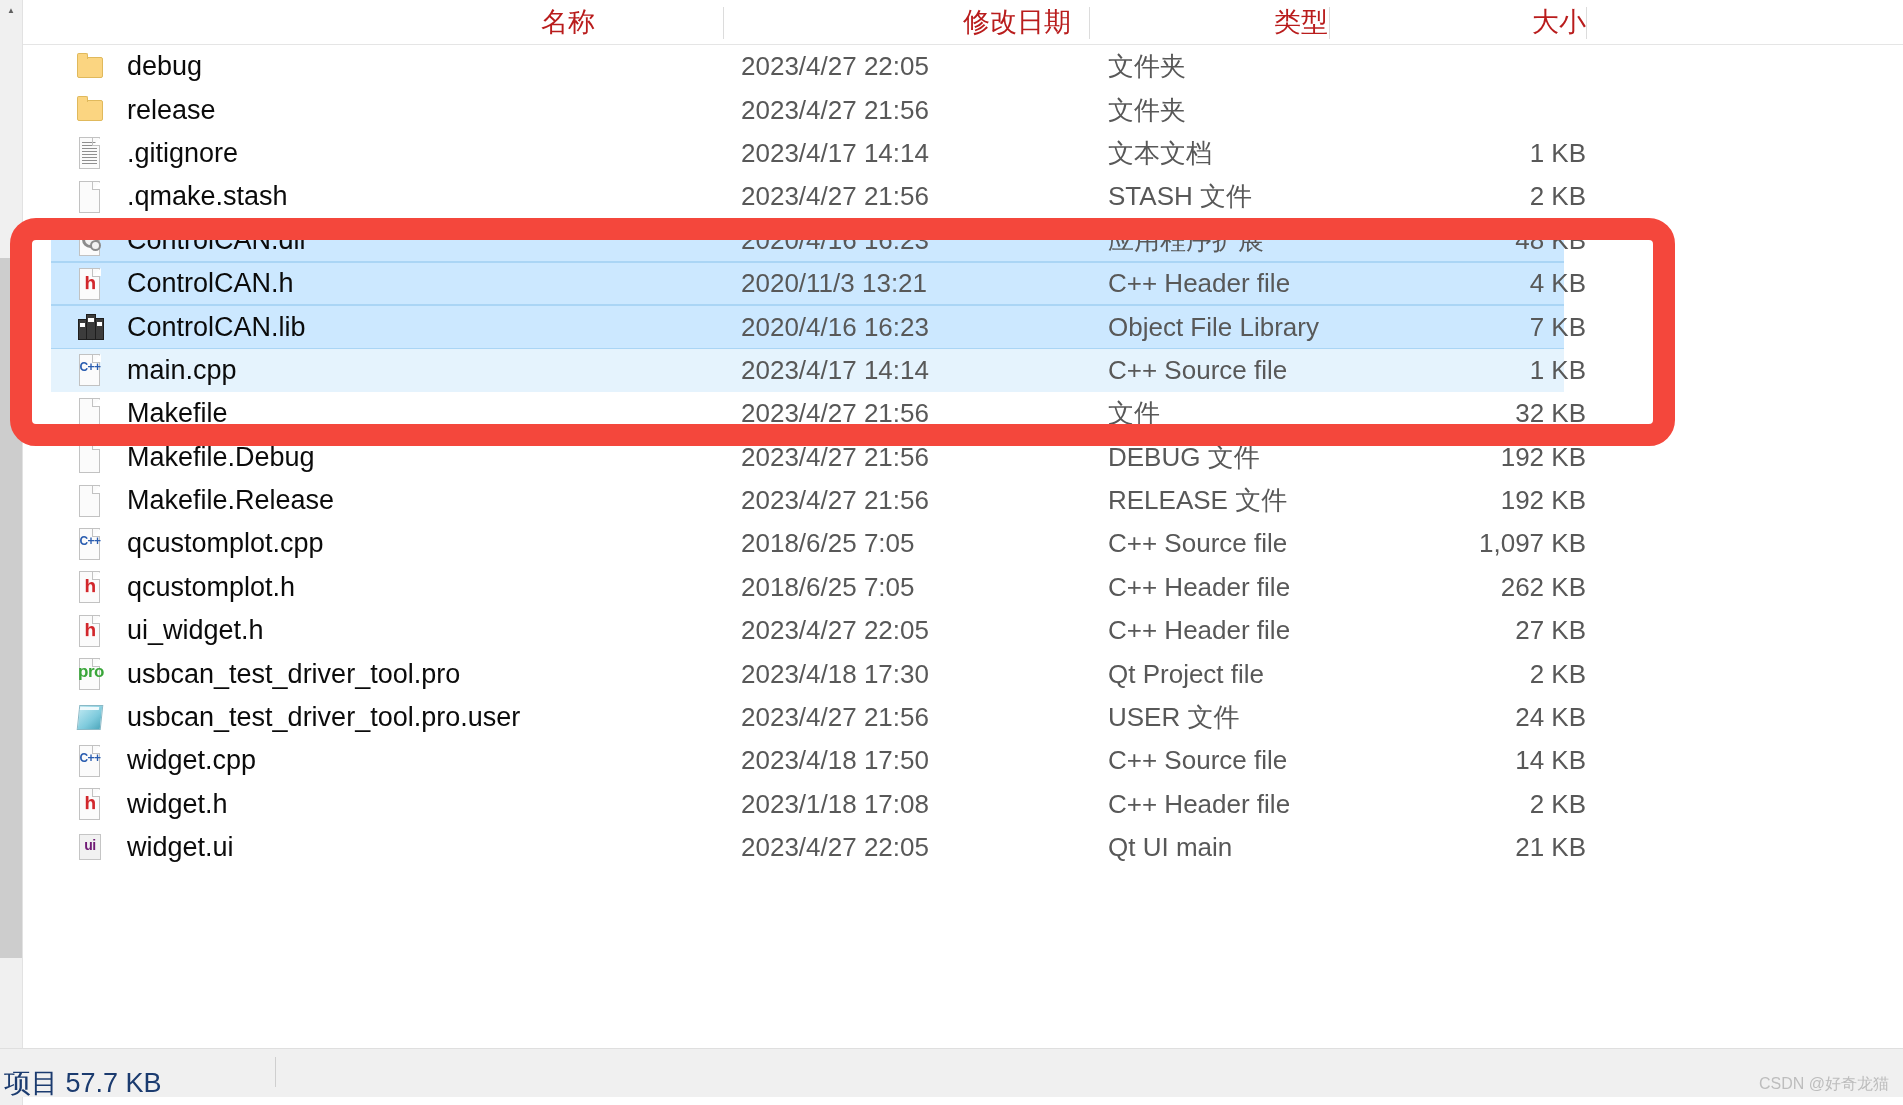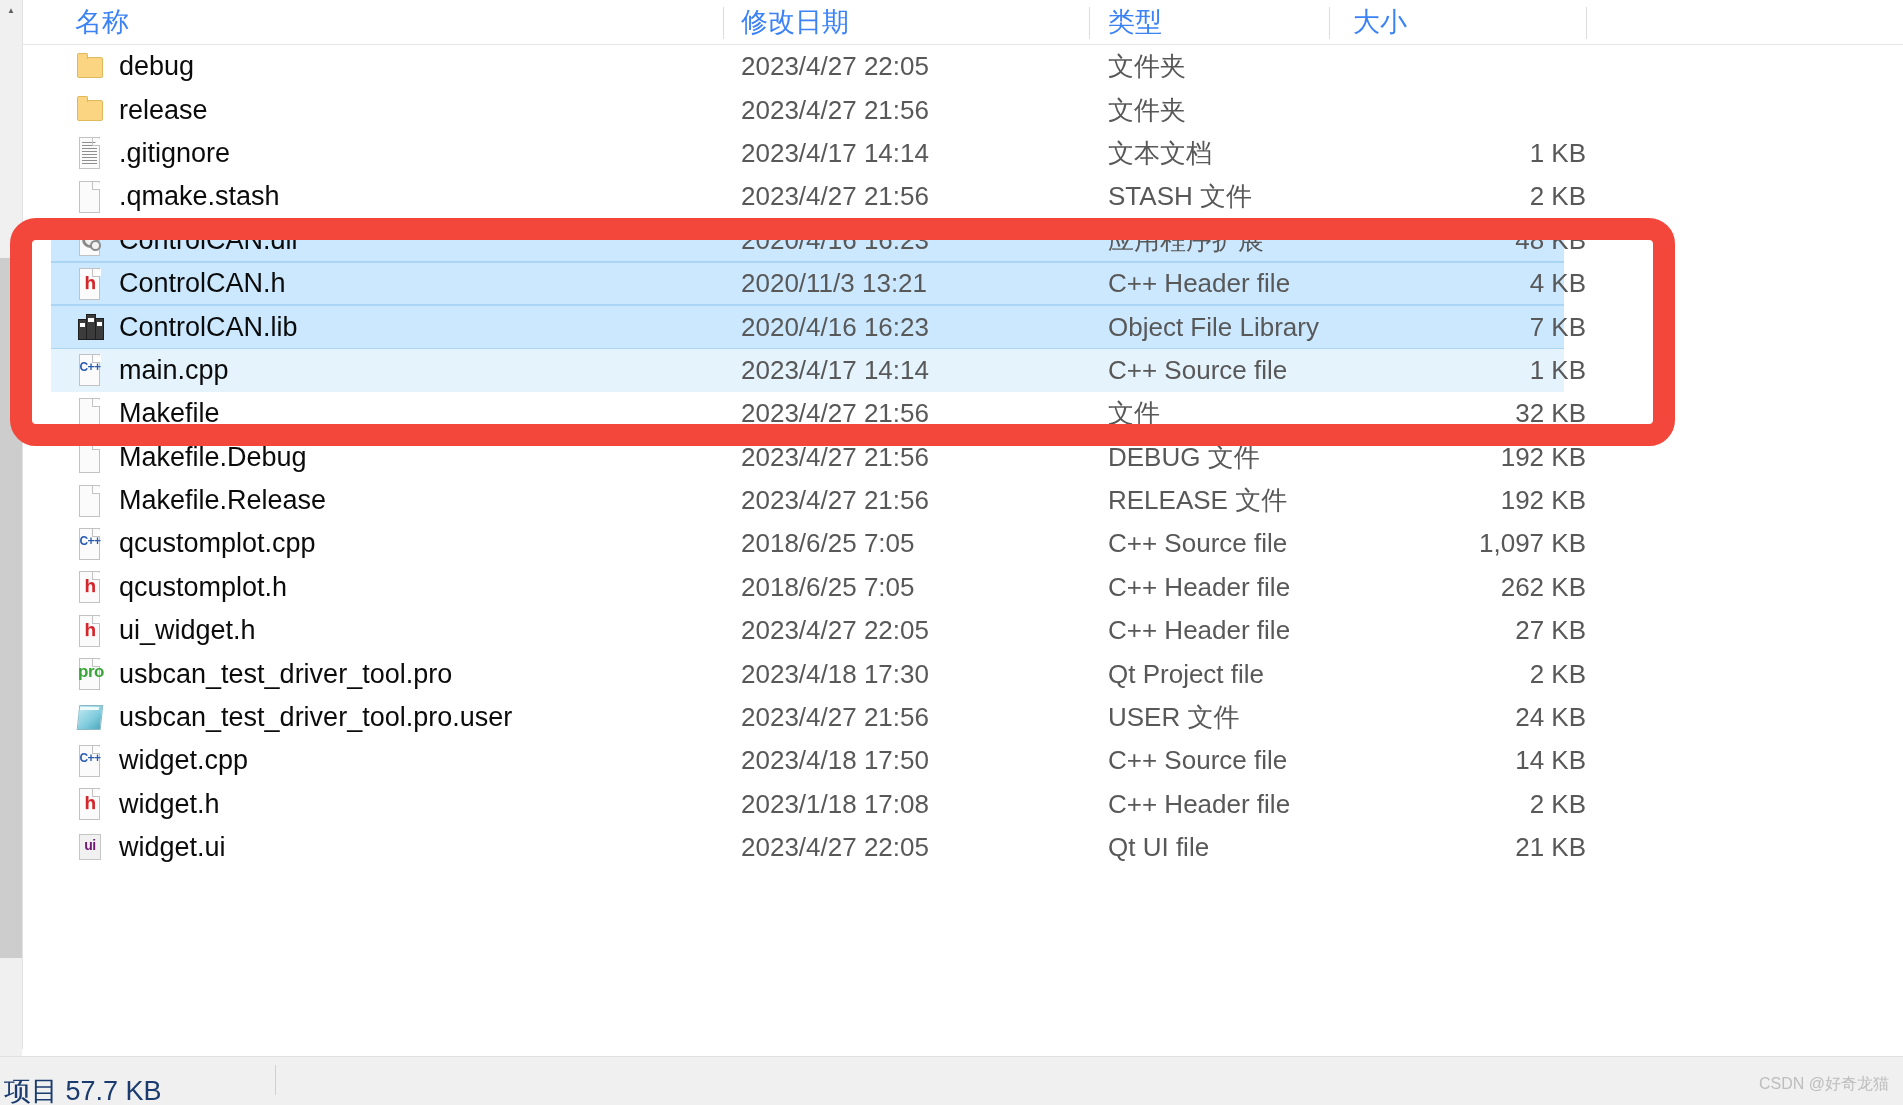--- a/index.html
+++ b/index.html
@@ -35,23 +35,24 @@
 
   
   #header-row{
     position:absolute;left:0;top:0;right:0;height:44px;
     background:#ffffff;
     border-bottom:1px solid #e5e5e5;
   }
   .hcell{
     position:absolute;top:0;height:44px;
     display:flex;align-items:center;
-    color:#3b82f6;font-size:27px;font-weight:400;
+    color:#b91c1c;font-size:27px;font-weight:400;
     white-space:nowrap;
     cursor:pointer;
+    justify-content:flex-end;
   }
   .hsep{
     position:absolute;top:7px;width:1px;height:32px;background:#dcdcdc;
   }
 
   
   #file-list{
     position:absolute;left:0;top:45px;right:0;
   }
   .row{
@@ -78,21 +79,21 @@
     display:flex;align-items:center;
     font-size:26px;color:#585858;
     white-space:nowrap;
     overflow:hidden;
   }
   .c-name{left:52px;width:520px;color:#0b0b0b;font-size:27px;}
   .c-date{left:718px;width:215px;}
   .c-type{left:1085px;width:300px;}
   .c-size{left:1330px;width:233px;justify-content:flex-end;padding-right:0;}
 
-  .c-name .label{margin-left:14px;}
+  .c-name .label{margin-left:22px;}
 
   
   .ico{
     width:30px;height:34px;position:relative;flex:0 0 auto;
     display:inline-block;
   }
   
   .ico.paper::before{
     content:"";position:absolute;left:4px;top:1px;width:21px;height:32px;
     background:#fbfbfb;border:1px solid #c2c2c2;
@@ -165,21 +166,21 @@
   #annot-box{
     position:absolute;left:10px;top:218px;width:1665px;height:228px;
     border:22px solid #f4473c;
     border-radius:26px;
     box-sizing:border-box;
     pointer-events:none;
   }
 
   
   #status-bar{
-    position:absolute;left:0;bottom:0;width:1903px;height:48px;
+    position:absolute;left:0;bottom:8px;width:1903px;height:48px;
     background:#f0f0f0;
     border-top:1px solid #dfdfdf;
     display:flex;align-items:center;
   }
   #status-bar .stxt{
     margin-left:4px;font-size:27px;color:#1b3b6f;white-space:nowrap;
     position:relative;top:10px;
   }
   #status-bar .sep{
     position:absolute;left:275px;top:8px;width:1px;height:30px;background:#cfcfcf;
@@ -440,21 +441,21 @@
       </div>
       <div class="row">
         <div class="selbg"></div>
         <div class="cell c-name">
           <span class="ico uifile">
             <span class="tag">ui</span>
           </span>
           <span class="label">widget.ui</span>
         </div>
         <div class="cell c-date">2023/4/27 22:05</div>
-        <div class="cell c-type">Qt UI file</div>
+        <div class="cell c-type">Qt UI main</div>
         <div class="cell c-size">21 KB</div>
       </div>
     </div>
 
 </div>
 
 <div id="annot-box"></div>
 
 <div id="pane-bottom-mask"></div>
 

